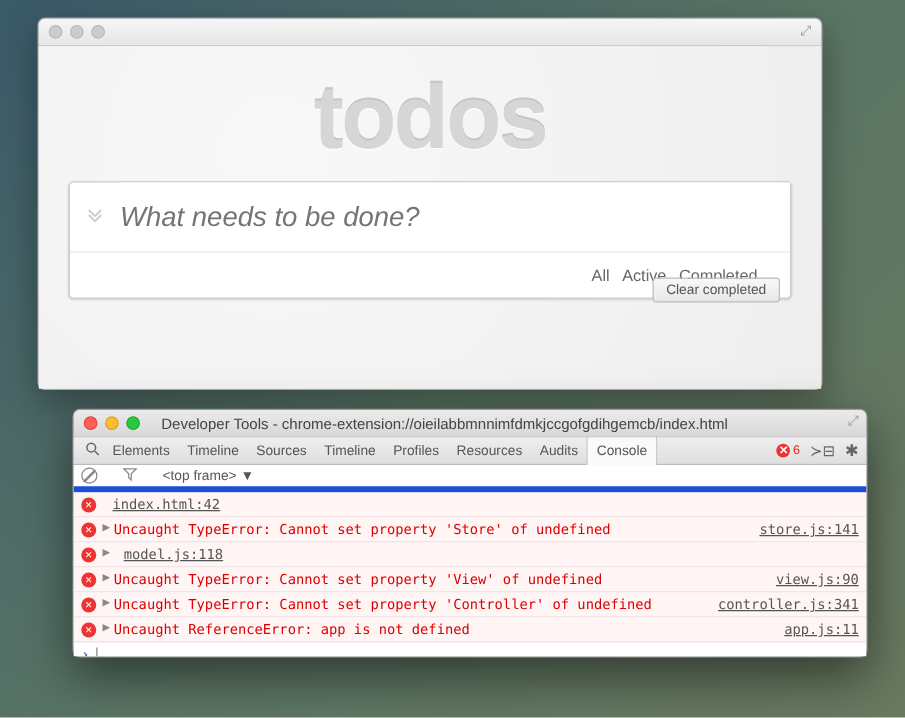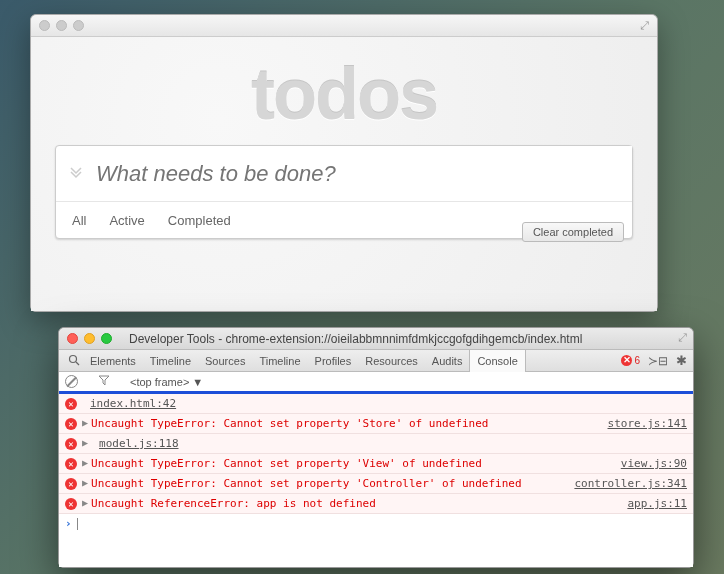--- a/index.html
+++ b/index.html
@@ -45,34 +45,34 @@
 }
 .toggle-all {
   width:40px; text-align:center; color:#ccc; font-size:18px;
 }
 .todo-input {
   flex:1; border:none; outline:none; font-size:22px;
   font-style:italic; color:#aaa; height:100%; padding-right:3px;
 }
 .todo-footer {
   display:flex; align-items:center; height:36px;
-  padding: 0 16px; font-size:13px; color:#666;
-  justify-content:flex-start; gap:23px; position:relative;
+  padding: 0 26px; font-size:13px; color:#666;
+  justify-content:flex-end; gap:10px; position:relative;
 }
 .filter { cursor:pointer; }
 .clear-btn {
   position:absolute; right:8px; top:20px;
   font-size:11px; padding:3px 10px;
   background:linear-gradient(#f8f8f8,#e8e8e8);
   border:1px solid #bbb; border-radius:3px; color:#555;
 }
 
 
 .devtools {
-  position:absolute; left:58px; top:327px; width:636px; height:241px;
+  position:absolute; left:58px; top:327px; width:636px; height:199px;
   background:#f0f0f0; border:1px solid #999; border-radius:6px;
   box-shadow: 0 15px 40px rgba(0,0,0,0.5);
   display:flex; flex-direction:column;
 }
 .dt-titlebar {
   height:22px; background:linear-gradient(#ebebeb,#d8d8d8);
   border-bottom:1px solid #bbb; border-radius:6px 6px 0 0;
   display:flex; align-items:center; position:relative;
   font-size:12px; color:#444;
 }
@@ -89,21 +89,21 @@
 .dt-search-icon { width:18px; text-align:center; color:#666; }
 .dt-tab { padding:12px 7px; height:100%; display:flex; align-items:center; }
 .dt-tab.active { background:#fafafa; border:1px solid #bbb; border-bottom:1px solid #fafafa; border-radius:2px 2px 0 0; margin-bottom:-1px;text-align:right;}
 .dt-right { margin-left:auto; display:flex; align-items:center; gap:8px; padding-right:6px; color:#666;}
 .err-badge { display:flex; align-items:center; gap:2px; color:#d22; font-size:10px;}
 .err-badge .c { width:11px;height:11px;border-radius:50%;background:#e33;color:#fff;font-size:9px;text-align:center;line-height:11px;font-weight:bold;}
 .dt-drawer-icon { font-size:12px; }
 .dt-gear { font-size:13px; }
 
 .dt-toolbar {
-  height:22px; background:#fff; border-bottom:3px solid #1d4ed8;
+  height:22px; background:#fff; border-bottom:5px solid #1d4ed8;
   display:flex; align-items:center; font-size:11px; color:#555;
   padding-left:6px; gap:20px;
 }
 .dt-toolbar .circ { width:13px;height:13px;border:1.5px solid #888;border-radius:50%;position:relative;}
 .dt-toolbar .circ::after{content:"";position:absolute;width:13px;height:1.5px;background:#888;top:5px;left:-1px;transform:rotate(-45deg);}
 .dt-toolbar .funnel { font-size:12px; }
 .dt-frame { display:flex; align-items:center; gap:3px; }
 
 .dt-console {
   flex:1; background:#fff; font-family: Menlo, Consolas, monospace;

